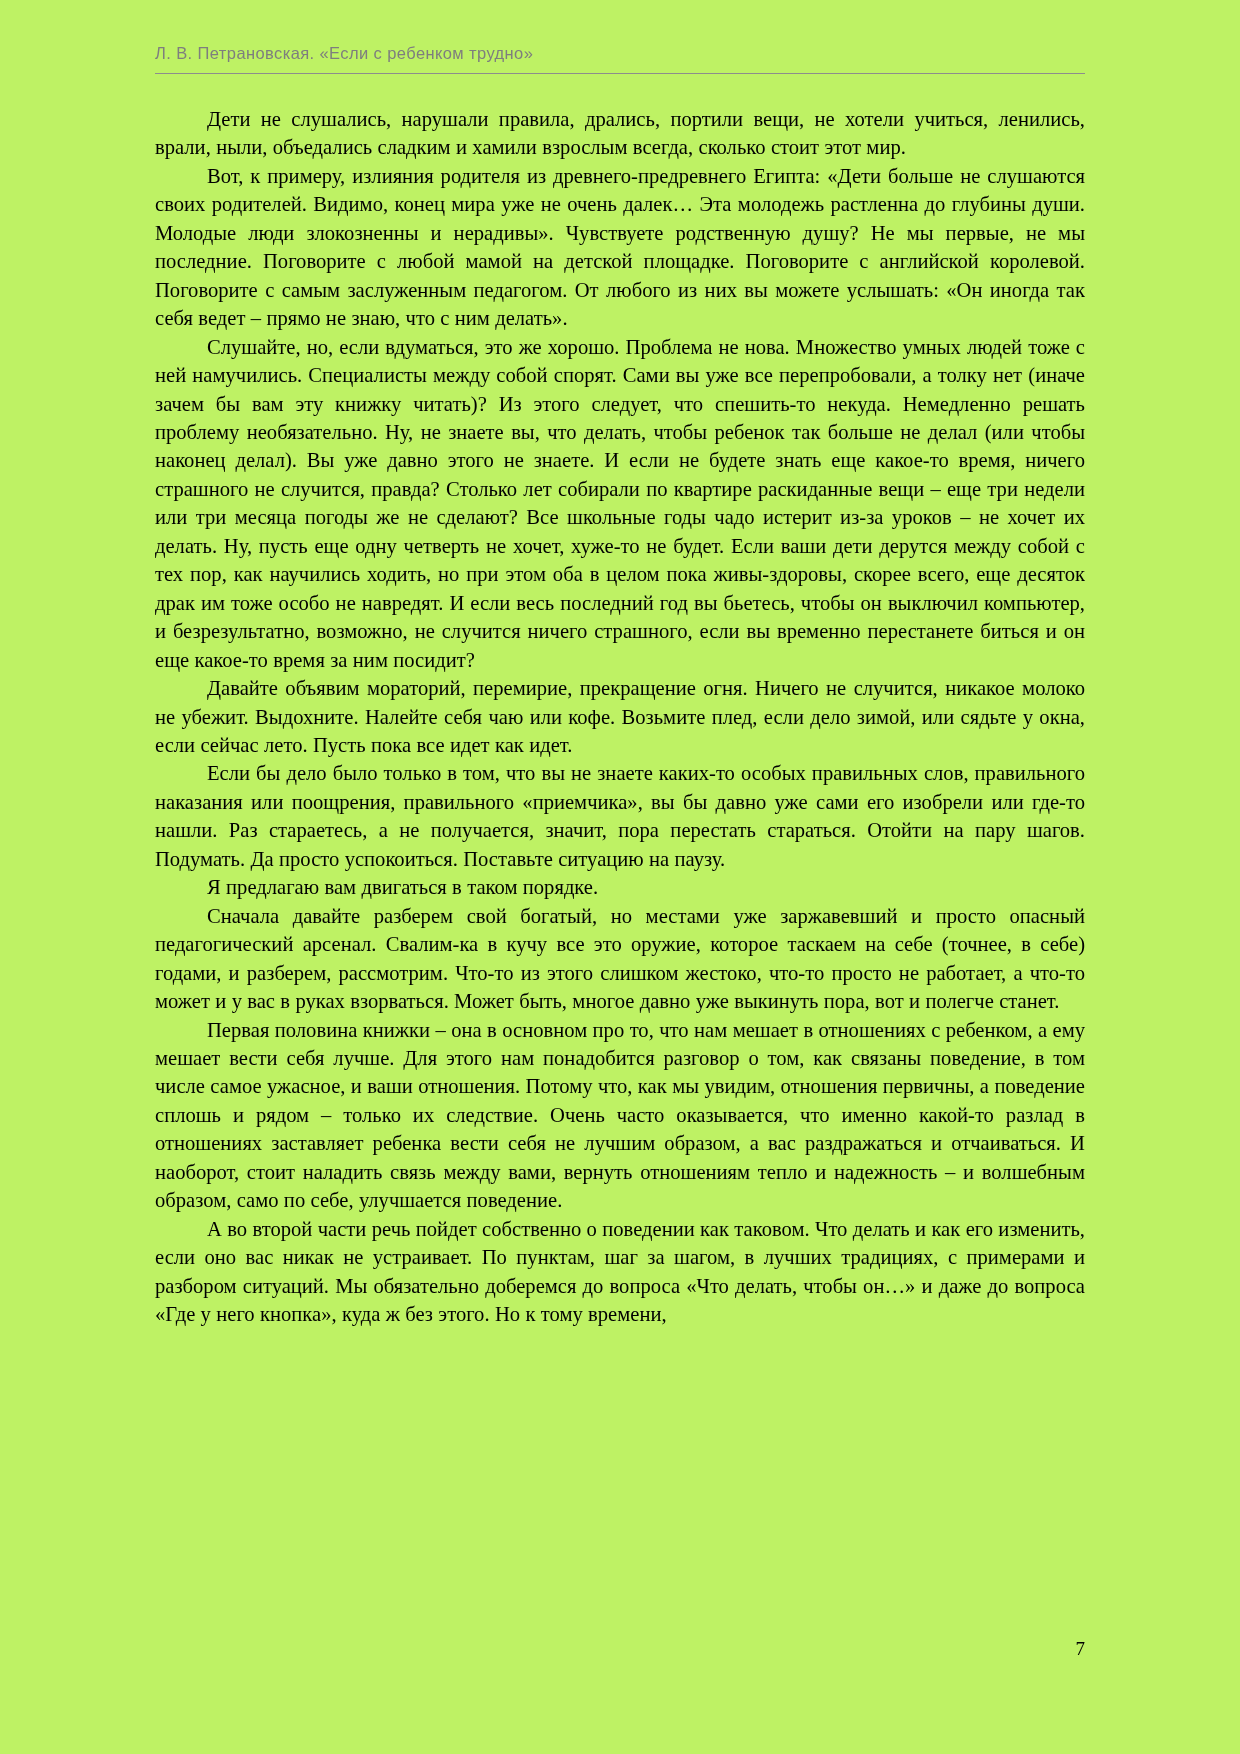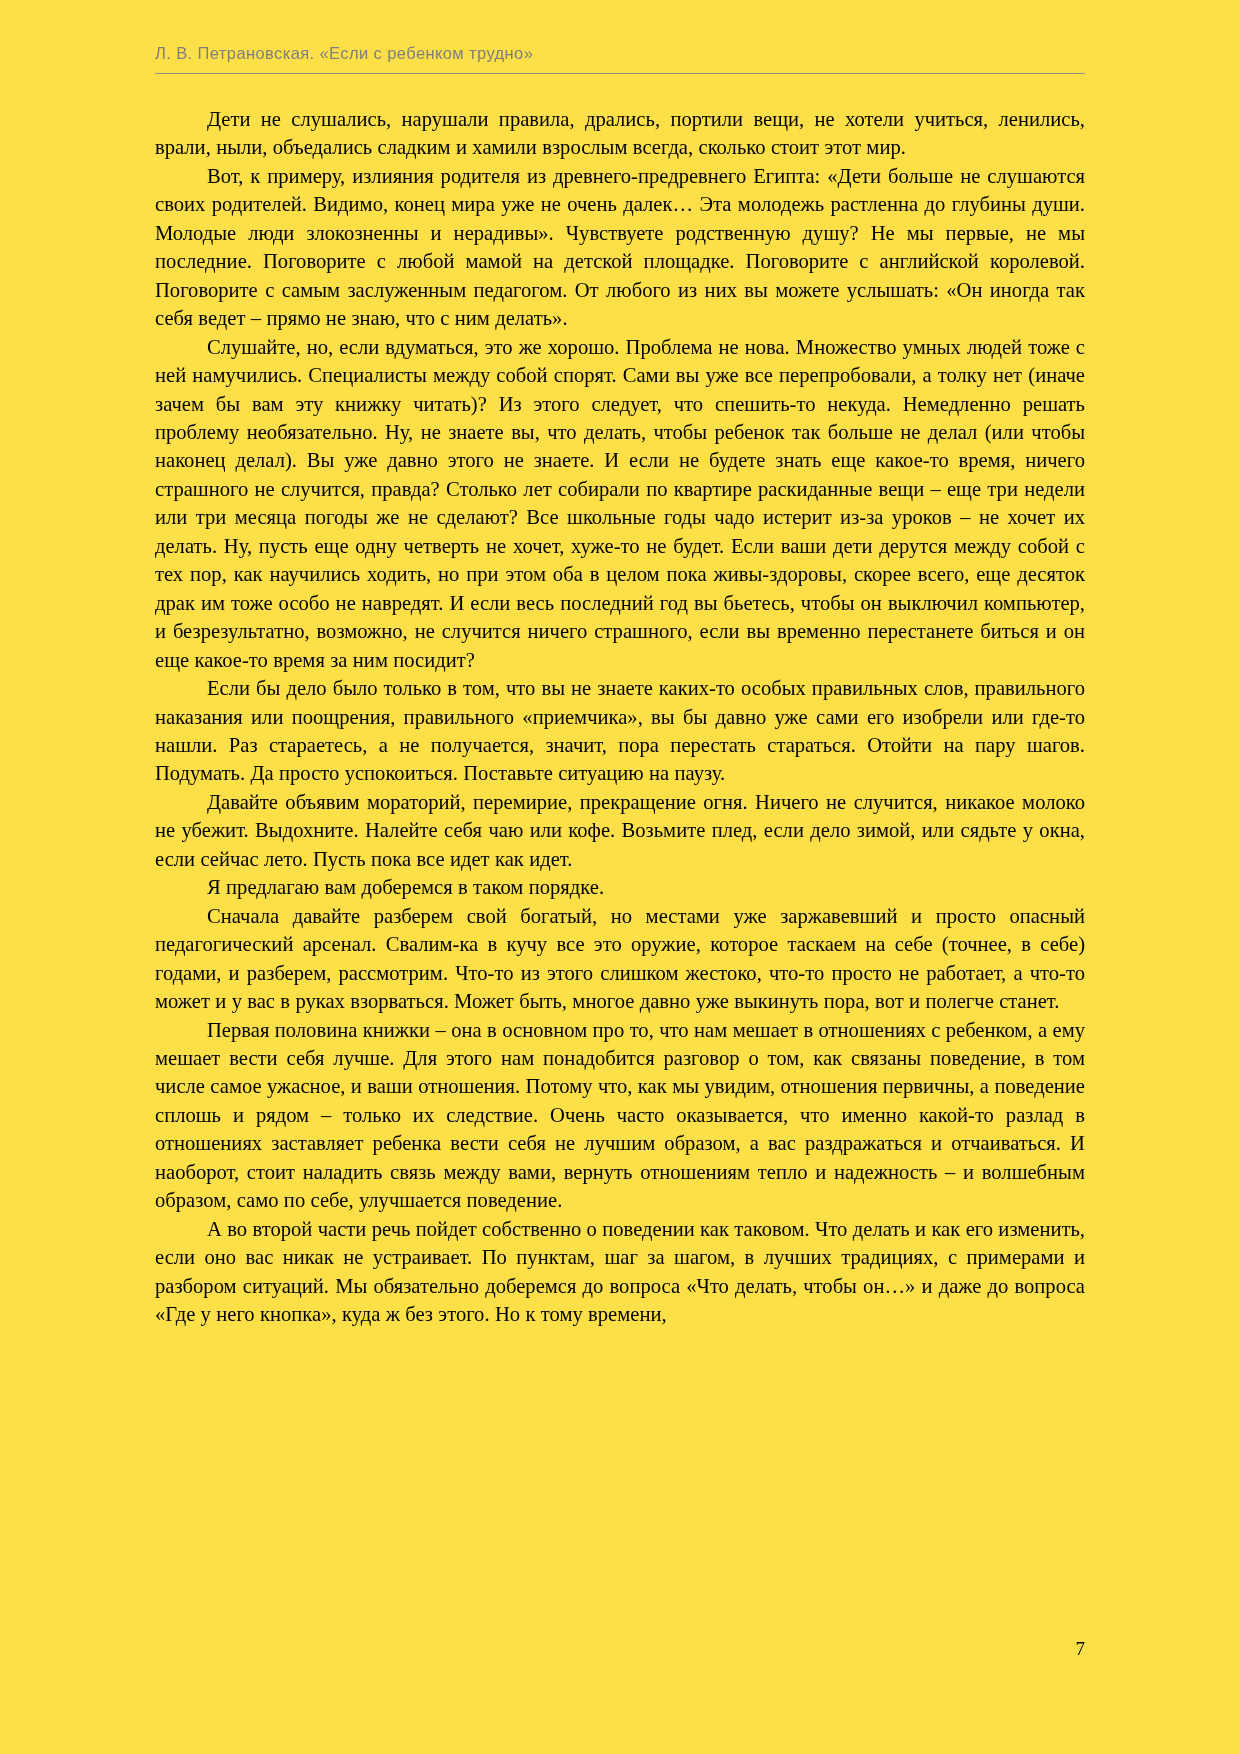--- a/index.html
+++ b/index.html
@@ -15,21 +15,21 @@
     font-family: "Liberation Serif", "DejaVu Serif", serif;
     color: #000000;
     -webkit-font-smoothing: antialiased;
   }
 
   .page {
     position: relative;
     box-sizing: border-box;
     width: 1240px;
     height: 1754px;
-    background: #fde047;
+    background: #bef264;
     padding: 16px;
   }
 
   
   .header-zone {
     position: absolute;
     left: 155px;
     top: 44px;
     width: 930px;
   }
@@ -83,23 +83,23 @@
 
   <div class="header-zone">
     <div class="running-head">Л.  В.  Петрановская.  «Если с ребенком трудно»</div>
     <div class="header-rule"></div>
   </div>
 
   <div class="textblock">
     <p class="para">Дети не слушались, нарушали правила, дрались, портили вещи, не хотели учиться, ленились, врали, ныли, объедались сладким и хамили взрослым всегда, сколько стоит этот мир.</p>
     <p class="para">Вот, к примеру, излияния родителя из древнего-предревнего Египта: «Дети больше не слушаются своих родителей. Видимо, конец мира уже не очень далек… Эта молодежь растленна до глубины души. Молодые люди злокозненны и нерадивы». Чувствуете родственную душу? Не мы первые, не мы последние. Поговорите с любой мамой на детской площадке. Поговорите с английской королевой. Поговорите с самым заслуженным педагогом. От любого из них вы можете услышать: «Он иногда так себя ведет – прямо не знаю, что с ним делать».</p>
     <p class="para">Слушайте, но, если вдуматься, это же хорошо. Проблема не нова. Множество умных людей тоже с ней намучились. Специалисты между собой спорят. Сами вы уже все перепробовали, а толку нет (иначе зачем бы вам эту книжку читать)? Из этого следует, что спешить-то некуда. Немедленно решать проблему необязательно. Ну, не знаете вы, что делать, чтобы ребенок так больше не делал (или чтобы наконец делал). Вы уже давно этого не знаете. И если не будете знать еще какое-то время, ничего страшного не случится, правда? Столько лет собирали по квартире раскиданные вещи – еще три недели или три месяца погоды же не сделают? Все школьные годы чадо истерит из-за уроков – не хочет их делать. Ну, пусть еще одну четверть не хочет, хуже-то не будет. Если ваши дети дерутся между собой с тех пор, как научились ходить, но при этом оба в целом пока живы-здоровы, скорее всего, еще десяток драк им тоже особо не навредят. И если весь последний год вы бьетесь, чтобы он выключил компьютер, и безрезультатно, возможно, не случится ничего страшного, если вы временно перестанете биться и он еще какое-то время за ним посидит?</p>
+    <p class="para">Давайте объявим мораторий, перемирие, прекращение огня. Ничего не случится, никакое молоко не убежит. Выдохните. Налейте себя чаю или кофе. Возьмите плед, если дело зимой, или сядьте у окна, если сейчас лето. Пусть пока все идет как идет.</p>
     <p class="para">Если бы дело было только в том, что вы не знаете каких-то особых правильных слов, правильного наказания или поощрения, правильного «приемчика», вы бы давно уже сами его изобрели или где-то нашли. Раз стараетесь, а не получается, значит, пора перестать стараться. Отойти на пару шагов. Подумать. Да просто успокоиться. Поставьте ситуацию на паузу.</p>
-    <p class="para">Давайте объявим мораторий, перемирие, прекращение огня. Ничего не случится, никакое молоко не убежит. Выдохните. Налейте себя чаю или кофе. Возьмите плед, если дело зимой, или сядьте у окна, если сейчас лето. Пусть пока все идет как идет.</p>
-    <p class="para">Я предлагаю вам доберемся в таком порядке.</p>
+    <p class="para">Я предлагаю вам двигаться в таком порядке.</p>
     <p class="para">Сначала давайте разберем свой богатый, но местами уже заржавевший и просто опасный педагогический арсенал. Свалим-ка в кучу все это оружие, которое таскаем на себе (точнее, в себе) годами, и разберем, рассмотрим. Что-то из этого слишком жестоко, что-то просто не работает, а что-то может и у вас в руках взорваться. Может быть, многое давно уже выкинуть пора, вот и полегче станет.</p>
     <p class="para">Первая половина книжки – она в основном про то, что нам мешает в отношениях с ребенком, а ему мешает вести себя лучше. Для этого нам понадобится разговор о том, как связаны поведение, в том числе самое ужасное, и ваши отношения. Потому что, как мы увидим, отношения первичны, а поведение сплошь и рядом – только их следствие. Очень часто оказывается, что именно какой-то разлад в отношениях заставляет ребенка вести себя не лучшим образом, а вас раздражаться и отчаиваться. И наоборот, стоит наладить связь между вами, вернуть отношениям тепло и надежность – и волшебным образом, само по себе, улучшается поведение.</p>
     <p class="para">А во второй части речь пойдет собственно о поведении как таковом. Что делать и как его изменить, если оно вас никак не устраивает. По пунктам, шаг за шагом, в лучших традициях, с примерами и разбором ситуаций. Мы обязательно доберемся до вопроса «Что делать, чтобы он…» и даже до вопроса «Где у него кнопка», куда ж без этого. Но к тому времени,</p>
   </div>
 
   <div class="folio">7</div>
 
 </div>
 
 </body></html>

